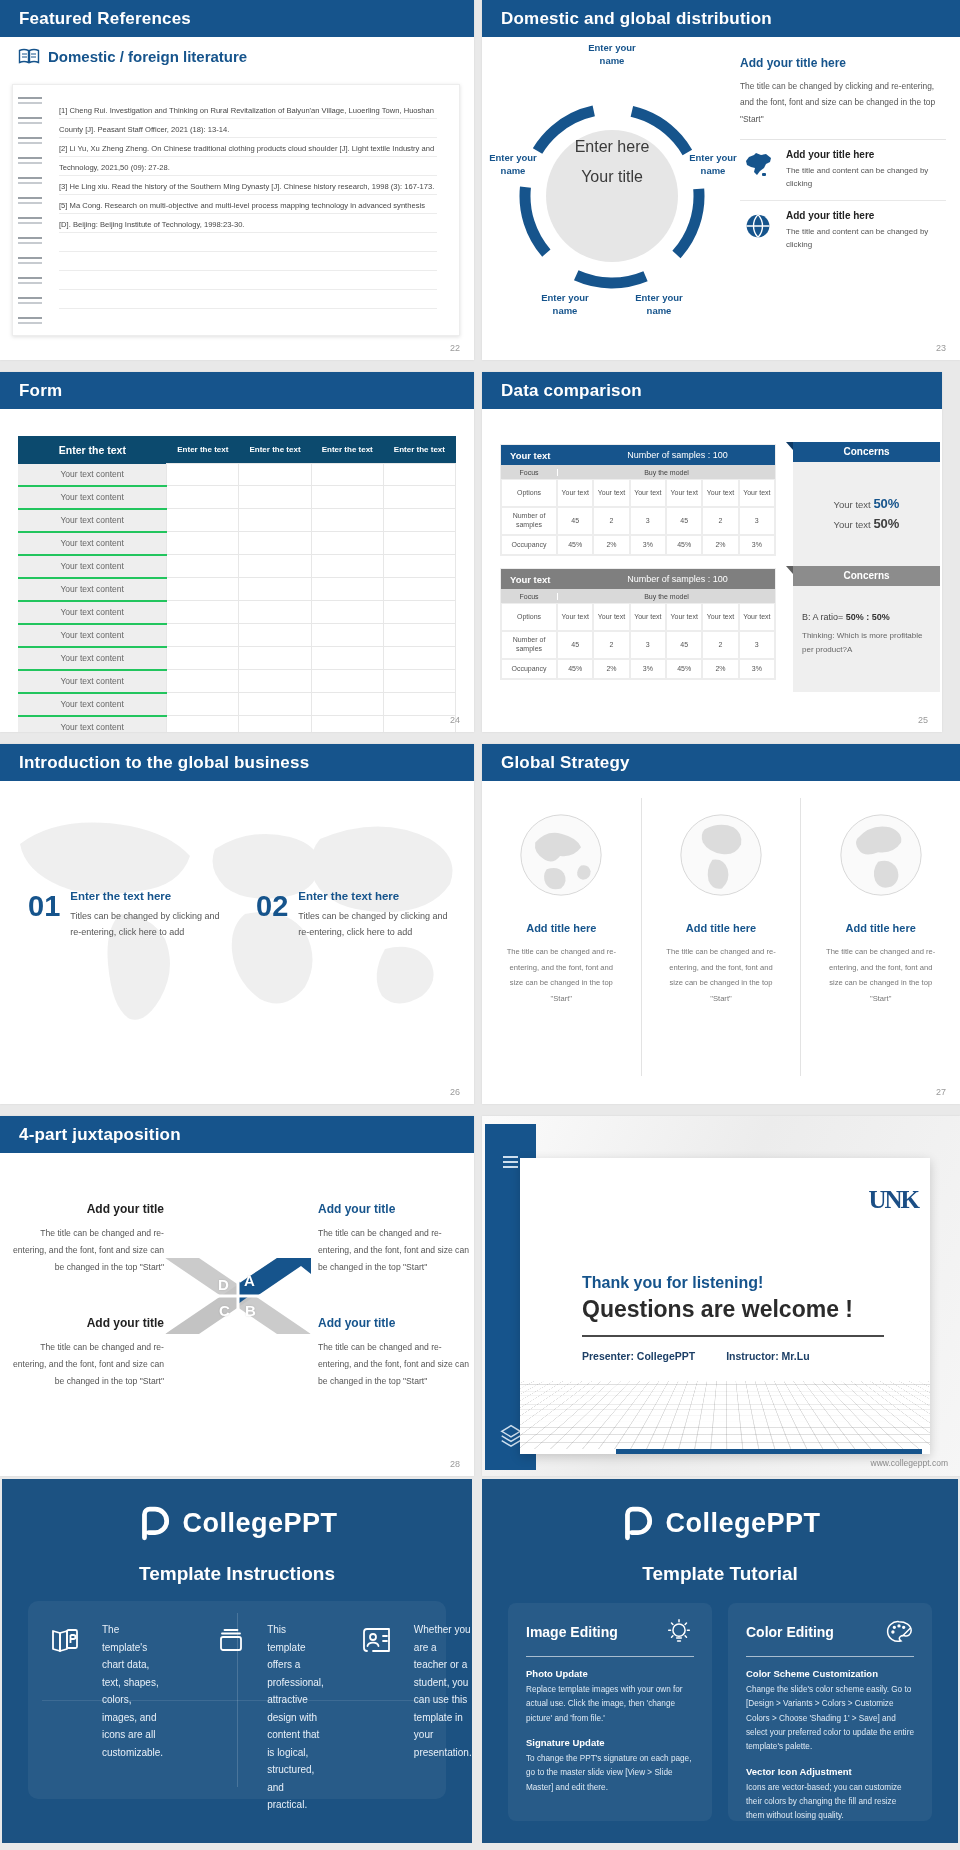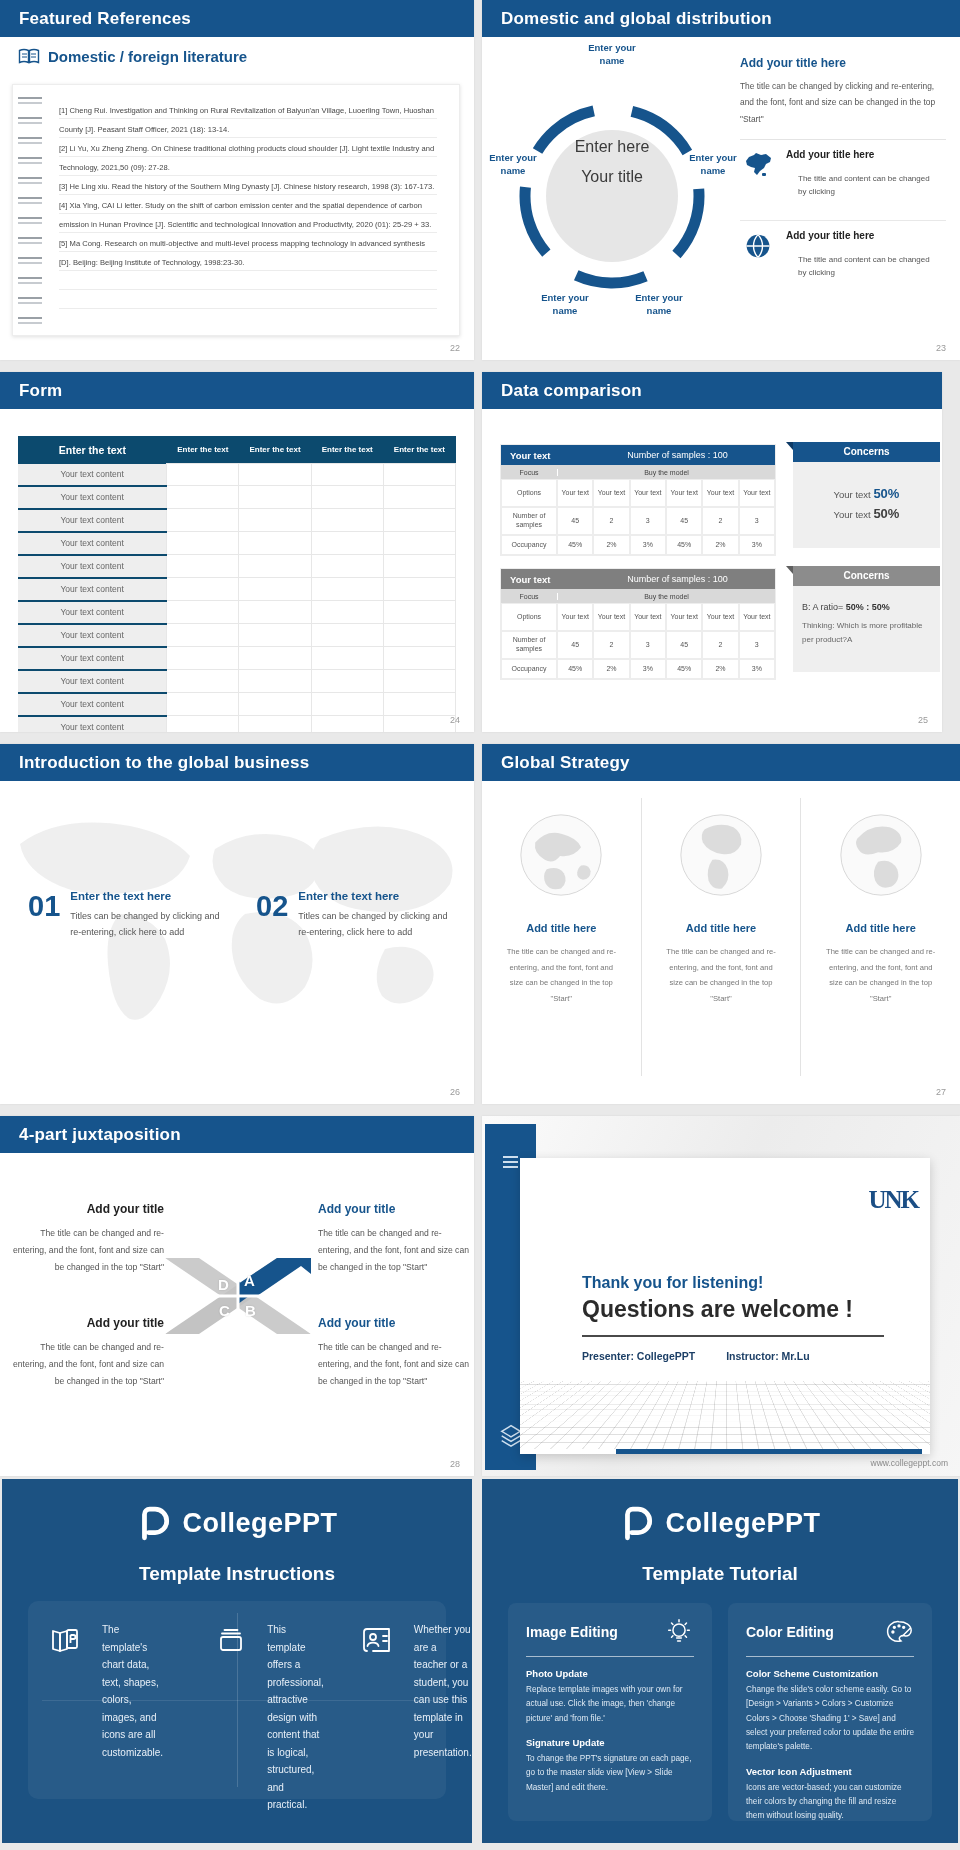--- a/index.html
+++ b/index.html
@@ -17,46 +17,46 @@
   .ring-wrap{position:absolute;left:4px;top:36px;width:256px;height:316px}
   .ring-label{position:absolute;width:54px;text-align:center;font-weight:bold;color:#16548c;font-size:9.5px;line-height:1.35}
   .ring-center{position:absolute;left:50px;top:96px;width:152px;text-align:center;color:#3a3a3a;font-size:16px;line-height:1.9}
   .r-col{position:absolute;left:258px;top:56px;width:206px}
   .r-col h4{margin:0 0 8px;color:#16548c;font-size:12px}
   .r-intro{font-size:8.4px;color:#555;line-height:1.95;border-bottom:1px solid #e4e4e4;padding-bottom:12px}
   .r-item{display:flex;gap:10px;align-items:flex-start;padding:9px 0;border-bottom:1px solid #e8e8e8}
   .r-item:last-child{border-bottom:none}
   .r-item .ric{width:36px;flex:0 0 36px;display:flex;justify-content:center;padding-top:2px}
   .r-item h5{margin:0 0 4px;font-size:10px;color:#222}
-  .r-item p{margin:12px;font-size:8px;color:#555;line-height:1.65}
+  .r-item p{margin:0;font-size:8px;color:#555;line-height:1.65}
   
   .ftable{position:absolute;left:18px;top:64px;width:438px;border-collapse:collapse;table-layout:fixed}
   .ftable th{background:#0c4a6e;color:#fff;height:25px;font-size:8px;font-weight:bold}
   .ftable th.fc{font-size:10.5px}
   .ftable td{height:19px;border:1px solid #e7e7e7;background:#fff}
-  .ftable td.fc{background:#eeeeee;color:#666;font-size:8.5px;text-align:center;border:none;border-bottom:2px solid #0c4a6e}
+  .ftable td.fc{background:#eeeeee;color:#666;font-size:8.5px;text-align:center;border:none;border-bottom:2px solid #22c55e}
   
   .dtable{position:absolute;left:18px;width:274px;border:1px solid #ededed}
   .dt-head{display:flex;height:20px;color:#fff;align-items:center}
   .dt-head.blue{background:#16548c}.dt-head.gray{background:#7f7f7f}
   .dt-head .hl{width:70px;padding-left:9px;font-size:9.5px;font-weight:bold}
   .dt-head .hr{flex:1;text-align:center;font-size:9px}
   .dt-sub{display:flex;height:14px;background:#d9d9d9;align-items:center;font-size:7px;color:#444}
   .dt-sub .sl{width:56px;text-align:center;border-right:1px solid #fff}
   .dt-sub .sr{flex:1;text-align:center}
   .dt-row{display:grid;grid-template-columns:56px repeat(6,1fr);background:#fff}
   .dt-row>div{border:1px solid #ededed;display:flex;align-items:center;justify-content:center;text-align:center;font-size:7px;color:#555;line-height:1.25;padding:1px}
   .dt-row.h26>div{height:24px}.dt-row.h18>div{height:16px}
   .concern{position:absolute;left:304px;width:154px}
   .c-head{position:relative;margin-left:7px;height:20px;color:#fff;font-weight:bold;text-align:center;line-height:20px;font-size:10px}
   .c-head.blue{background:#16548c}.c-head.gray{background:#8c8c8c}
   .c-head::after{content:"";position:absolute;left:-7px;top:0;border-style:solid;border-width:0 7px 8px 0;border-color:transparent}
   .c-head.blue::after{border-right-color:#0d3a66}
   .c-head.gray::after{border-right-color:#5f5f5f}
-  .c-body{background:#efefef;margin-left:7px;padding:12px 9px;height:62px}
+  .c-body{background:#efefef;margin-left:7px;padding:22px 9px;height:62px}
   .cl{text-align:center;font-size:9.5px;color:#555;margin:5px 0}
   .cl .v1{font-size:13px;color:#16548c;font-weight:bold}
   .cl .v2{font-size:13px;color:#3f3f3f;font-weight:bold}
   .c2l1{font-size:9px;color:#444;margin:4px 0 7px}
   .c2l1 b{color:#333}
   .c2l2{font-size:8px;color:#666;line-height:1.7}
   
   .map26{position:absolute;left:0;top:60px;opacity:.55}
   .items26{position:absolute;left:28px;top:146px;display:flex;gap:34px}
   .item26{display:flex;gap:10px;width:194px}
@@ -133,21 +133,20 @@
         </svg>
     </span>
     <span>Domestic / foreign literature</span>
   </div>
   <div class="paper">
     <div class="spiral"></div>
     <div class="refs">
       <p>[1] Cheng Rui. Investigation and Thinking on Rural Revitalization of Baiyun'an Village, Luoerling Town, Huoshan County [J]. Peasant Staff Officer, 2021 (18): 13-14.</p>
       <p>[2] Li Yu, Xu Zheng Zheng. On Chinese traditional clothing products cloud shoulder [J]. Light textile Industry and Technology, 2021,50 (09): 27-28.</p>
       <p>[3] He Ling xiu. Read the history of the Southern Ming Dynasty [J]. Chinese history research, 1998 (3): 167-173.</p>
-      <p>[4] Xia Ying, CAI Li letter. Study on the shift of carbon emission center and the spatial dependence of carbon emission in Hunan Province [J]. Scientific and technological Innovation and Productivity, 2020 (01): 25-29 + 33.</p>
       <p>[5] Ma Cong. Research on multi-objective and multi-level process mapping technology in advanced synthesis [D]. Beijing: Beijing Institute of Technology, 1998:23-30.</p>
     </div>
   </div>
   <div class="pagenum">22</div>
 </div>
 
 <div class="slide" style="left:482px;top:0;width:478px;height:360px">
   <div class="shead">
       <span>Domestic and global distribution</span>
     </div>

